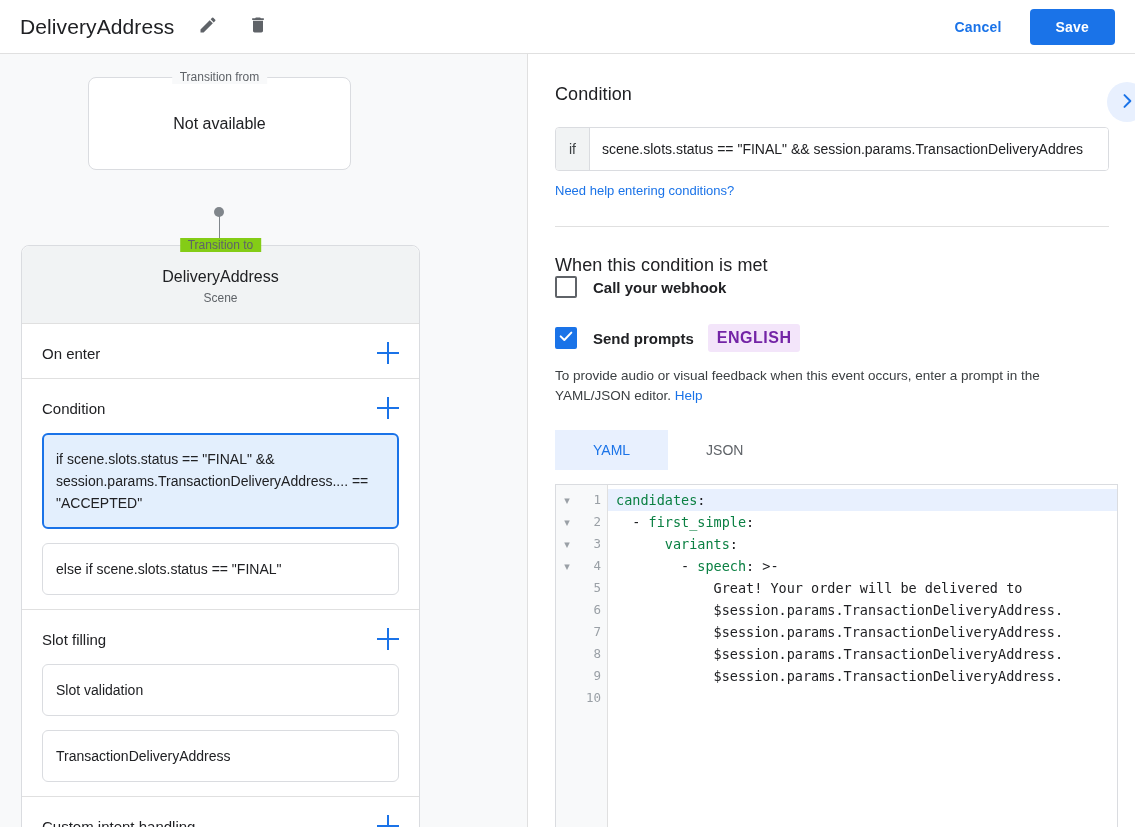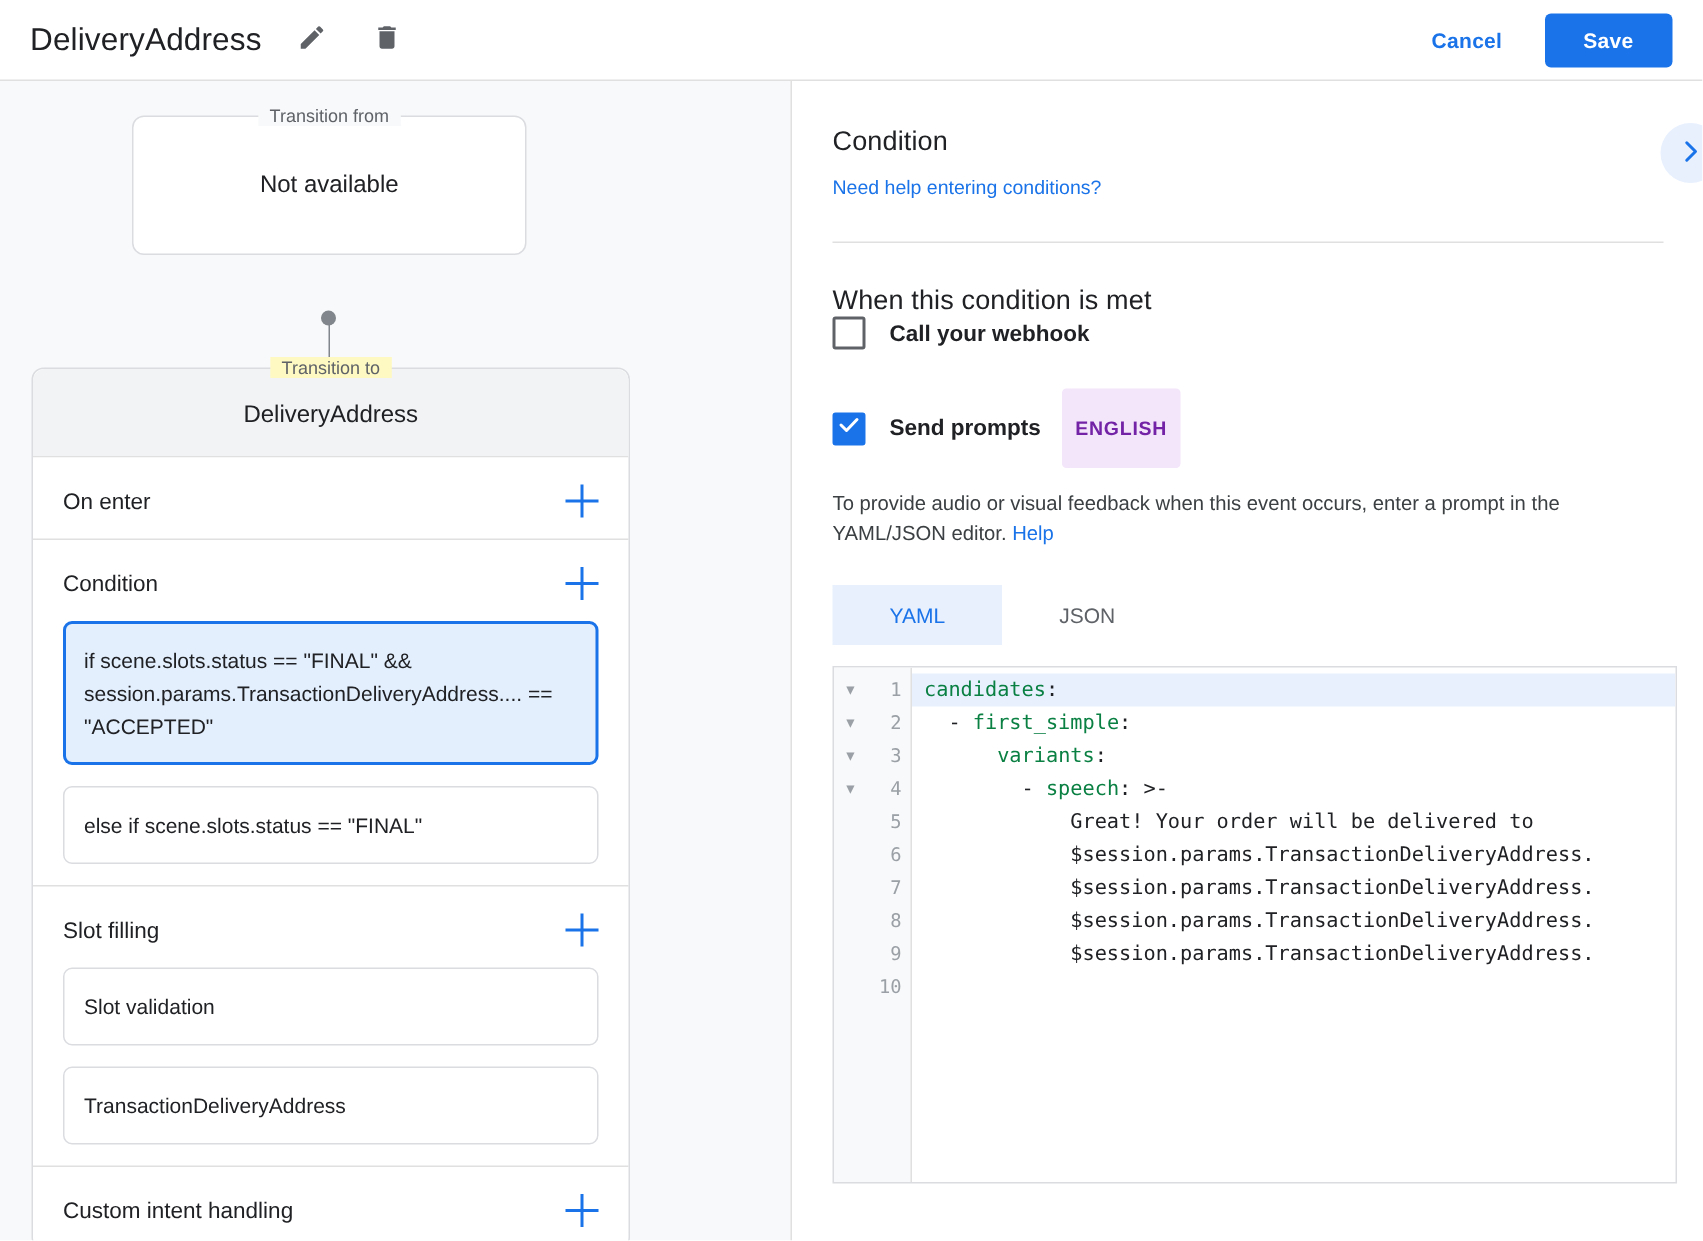--- a/index.html
+++ b/index.html
@@ -82,21 +82,21 @@
     position: absolute; left: 21px; top: 191px; width: 399px;
     border: 1px solid #dadce0; border-radius: 8px; background: #ffffff;
   }
   .scene-header {
     background: #f1f3f4; border-radius: 8px 8px 0 0;
     padding: 22px 0 18px; text-align: center;
     border-bottom: 1px solid #e0e0e0; position: relative;
   }
   .scene-header .legend {
     position: absolute; top: -8px; left: 50%; transform: translateX(-50%);
-    background: #fef9c3; padding: 0 8px; font-size: 12px; color: #5f6368;
+    background: #84cc16; padding: 0 8px; font-size: 12px; color: #5f6368;
     white-space: nowrap;
   }
   .scene-name { font-size: 16px; color: #202124; }
   .scene-sub { font-size: 12px; color: #5f6368; margin-top: 5px; }
 
   .section { border-bottom: 1px solid #e0e0e0; padding: 0 0 0 0; }
   .section:last-child { border-bottom: none; }
   .section-head {
     display: flex; align-items: center; justify-content: space-between;
     padding: 18px 20px 14px 20px;
@@ -166,22 +166,22 @@
     width: 22px; height: 22px; border: 2px solid #5f6368; border-radius: 2px;
     background: #fff; cursor: pointer; flex: 0 0 22px;
     display: flex; align-items: center; justify-content: center;
   }
   .checkbox.checked { background: #1a73e8; border-color: #1a73e8; }
   .check-label {
     margin-left: 16px; font-size: 15px; color: #202124; font-weight: bold;
   }
   .badge {
     margin-left: 14px; background: #f3e5fa; color: #7324a6;
-    font-size: 13px; font-weight: bold; letter-spacing: .5px;
-    padding: 19px 9px; border-radius: 3px;
+    font-size: 16px; font-weight: bold; letter-spacing: .5px;
+    padding: 5px 9px; border-radius: 3px;
   }
   .hint {
     margin-top: 14px; font-size: 13.5px; color: #3c4043; line-height: 20px;
     max-width: 560px;
   }
   .hint a { color: #1a73e8; text-decoration: none; cursor: pointer; }
 
   .tabs { display: flex; margin-top: 24px; align-items: center; }
   .tab {
     padding: 12px 38px; font-size: 14px; color: #5f6368;
@@ -256,20 +256,21 @@
     <div class="connector">
       <div class="conn-dot"></div>
       <div class="conn-line"></div>
       <div class="conn-arrow"></div>
     </div>
 
     <div class="scene-card">
       <div class="scene-header">
         <span class="legend">Transition to</span>
         <div class="scene-name">DeliveryAddress</div>
+        <div class="scene-sub">Scene</div>
       </div>
 
       <div class="section">
         <div class="section-head">
           <span class="section-title">On enter</span>
           <button class="plus-btn"></button>
         </div>
       </div>
 
       <div class="section">
@@ -305,20 +306,24 @@
       <div class="block-title">Condition</div>
 
       <button class="expand-pill">
         <span>
           <svg width="20" height="20" viewBox="0 0 24 24">
               <path fill="none" stroke="#1a73e8" stroke-width="2.4" stroke-linecap="round" stroke-linejoin="round" d="M9 5l7 7-7 7"></path>
             </svg>
         </span>
       </button>
 
+      <div class="cond-input-wrap">
+        <span class="cond-if">if</span>
+        <input class="cond-input" type="text" value="scene.slots.status == &quot;FINAL&quot; &amp;&amp; session.params.TransactionDeliveryAddres" style="">
+      </div>
 
       <a class="help-link">Need help entering conditions?</a>
 
       <div class="divider-h"></div>
     </div>
 
     <div class="met-block">
       <div class="met-title">When this condition is met</div>
 
       <div class="check-row">

